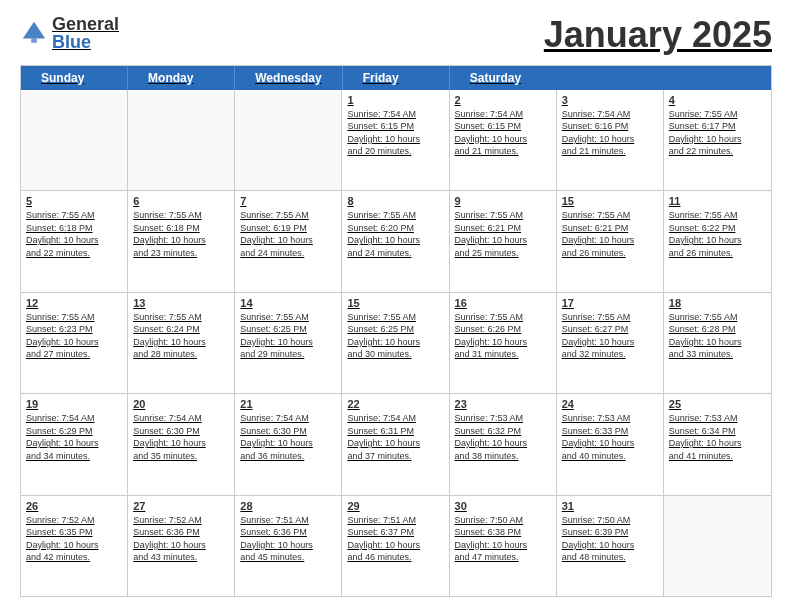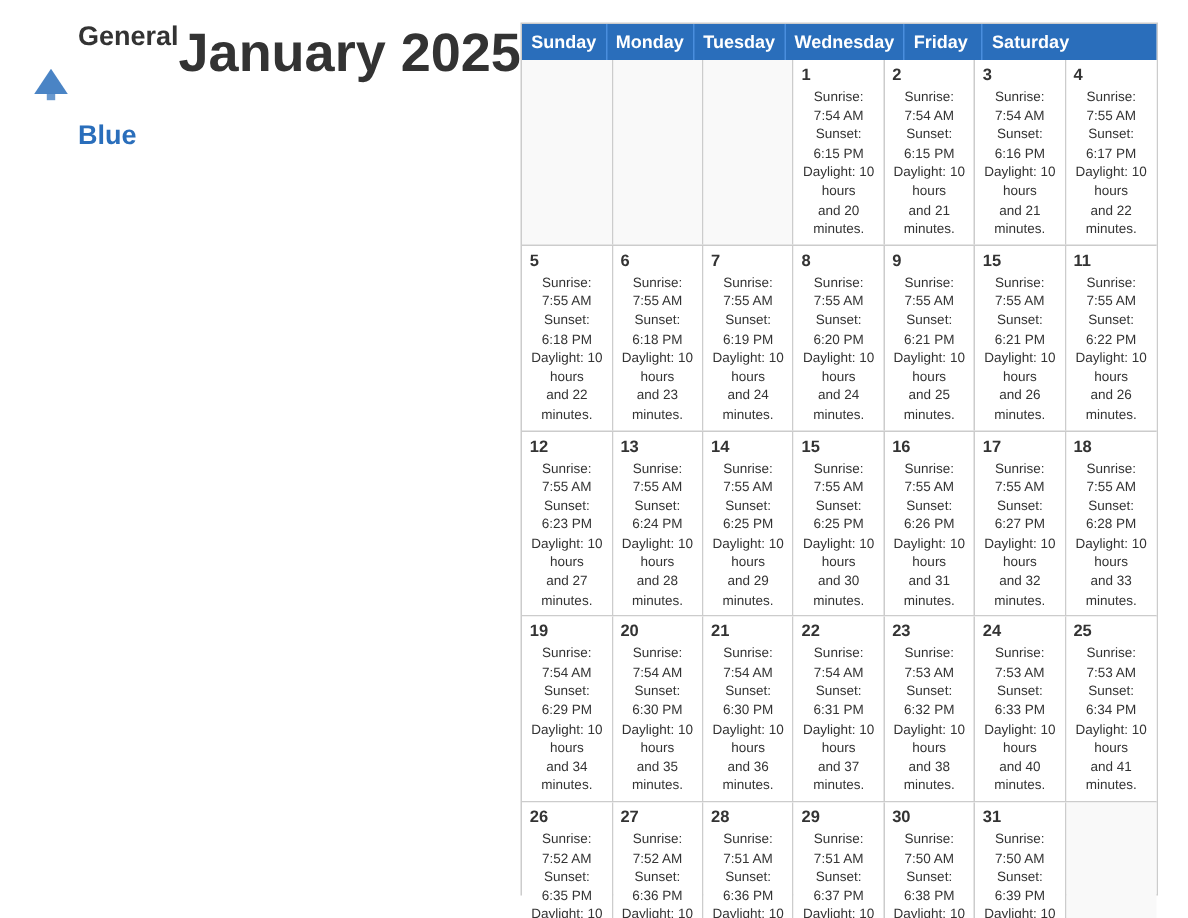--- a/index.html
+++ b/index.html
@@ -8,21 +8,22 @@
       height: 612px;
       font-family: Arial, sans-serif;
       background: #fff;
       overflow: hidden;
     }
     .page {
       width: 792px;
       height: 612px;
       padding: 15px 20px;
       display: flex;
-      flex-direction: row;
+      flex-direction: column;
+      text-decoration: underline;
     }
     .header {
       display: flex;
       justify-content: space-between;
       align-items: flex-start;
       margin-bottom: 10px;
     }
     .logo {
       display: flex;
       align-items: center;
@@ -34,21 +35,20 @@
     }
     .logo-general {
       font-size: 18px;
       font-weight: bold;
       color: #333;
     }
     .logo-blue {
       font-size: 18px;
       font-weight: bold;
       color: #2a6ebb;
-      margin-top: 48px;
     }
     .logo-icon {
       width: 28px;
       height: 28px;
       margin-right: 4px;
     }
     .title-block {
       text-align: right;
     }
     .month-title {
@@ -70,21 +70,21 @@
     }
     .cal-header {
       display: grid;
       grid-template-columns: repeat(7, 1fr);
       background: #2a6ebb;
     }
     .cal-header-cell {
       color: white;
       font-weight: bold;
       font-size: 12px;
-      padding: 5px 6px;
+      padding: 5px 20px;
       border-right: 1px solid #4a8edd;
     }
     .cal-header-cell:last-child { border-right: none; }
     .cal-body {
       flex: 1;
       display: flex;
       flex-direction: column;
     }
     .cal-row {
       display: grid;
@@ -106,21 +106,20 @@
     .day-num {
       font-weight: bold;
       font-size: 11px;
       display: block;
       margin-bottom: 2px;
     }
     .cell-info {
       font-size: 9px;
       color: #333;
       line-height: 1.4;
-      text-align: center;
     }
   </style>
 </head>
 <body>
 
 <div class="page">
   <div class="header">
     <div class="logo">
       <svg class="logo-icon" viewBox="0 0 40 40">
         <polygon points="20,4 36,28 4,28" fill="#2a6ebb" opacity="0.85"></polygon>
@@ -133,21 +132,20 @@
     </div>
     <div class="title-block">
       <div class="month-title">January 2025</div>
     </div>
   </div>
 
   <div class="calendar">
     <div class="cal-header">
     <div class="cal-header-cell">Sunday</div>
         <div class="cal-header-cell">Monday</div>
-        <div class="cal-header-cell">Tuesday</div>
         <div class="cal-header-cell">Wednesday</div>
         <div class="cal-header-cell">Friday</div>
         <div class="cal-header-cell">Saturday</div>
       </div>
     <div class="cal-body">
     <div class="cal-row">
           <div class="cal-cell empty"></div>
           <div class="cal-cell empty"></div>
           <div class="cal-cell empty"></div>
           <div class="cal-cell">

